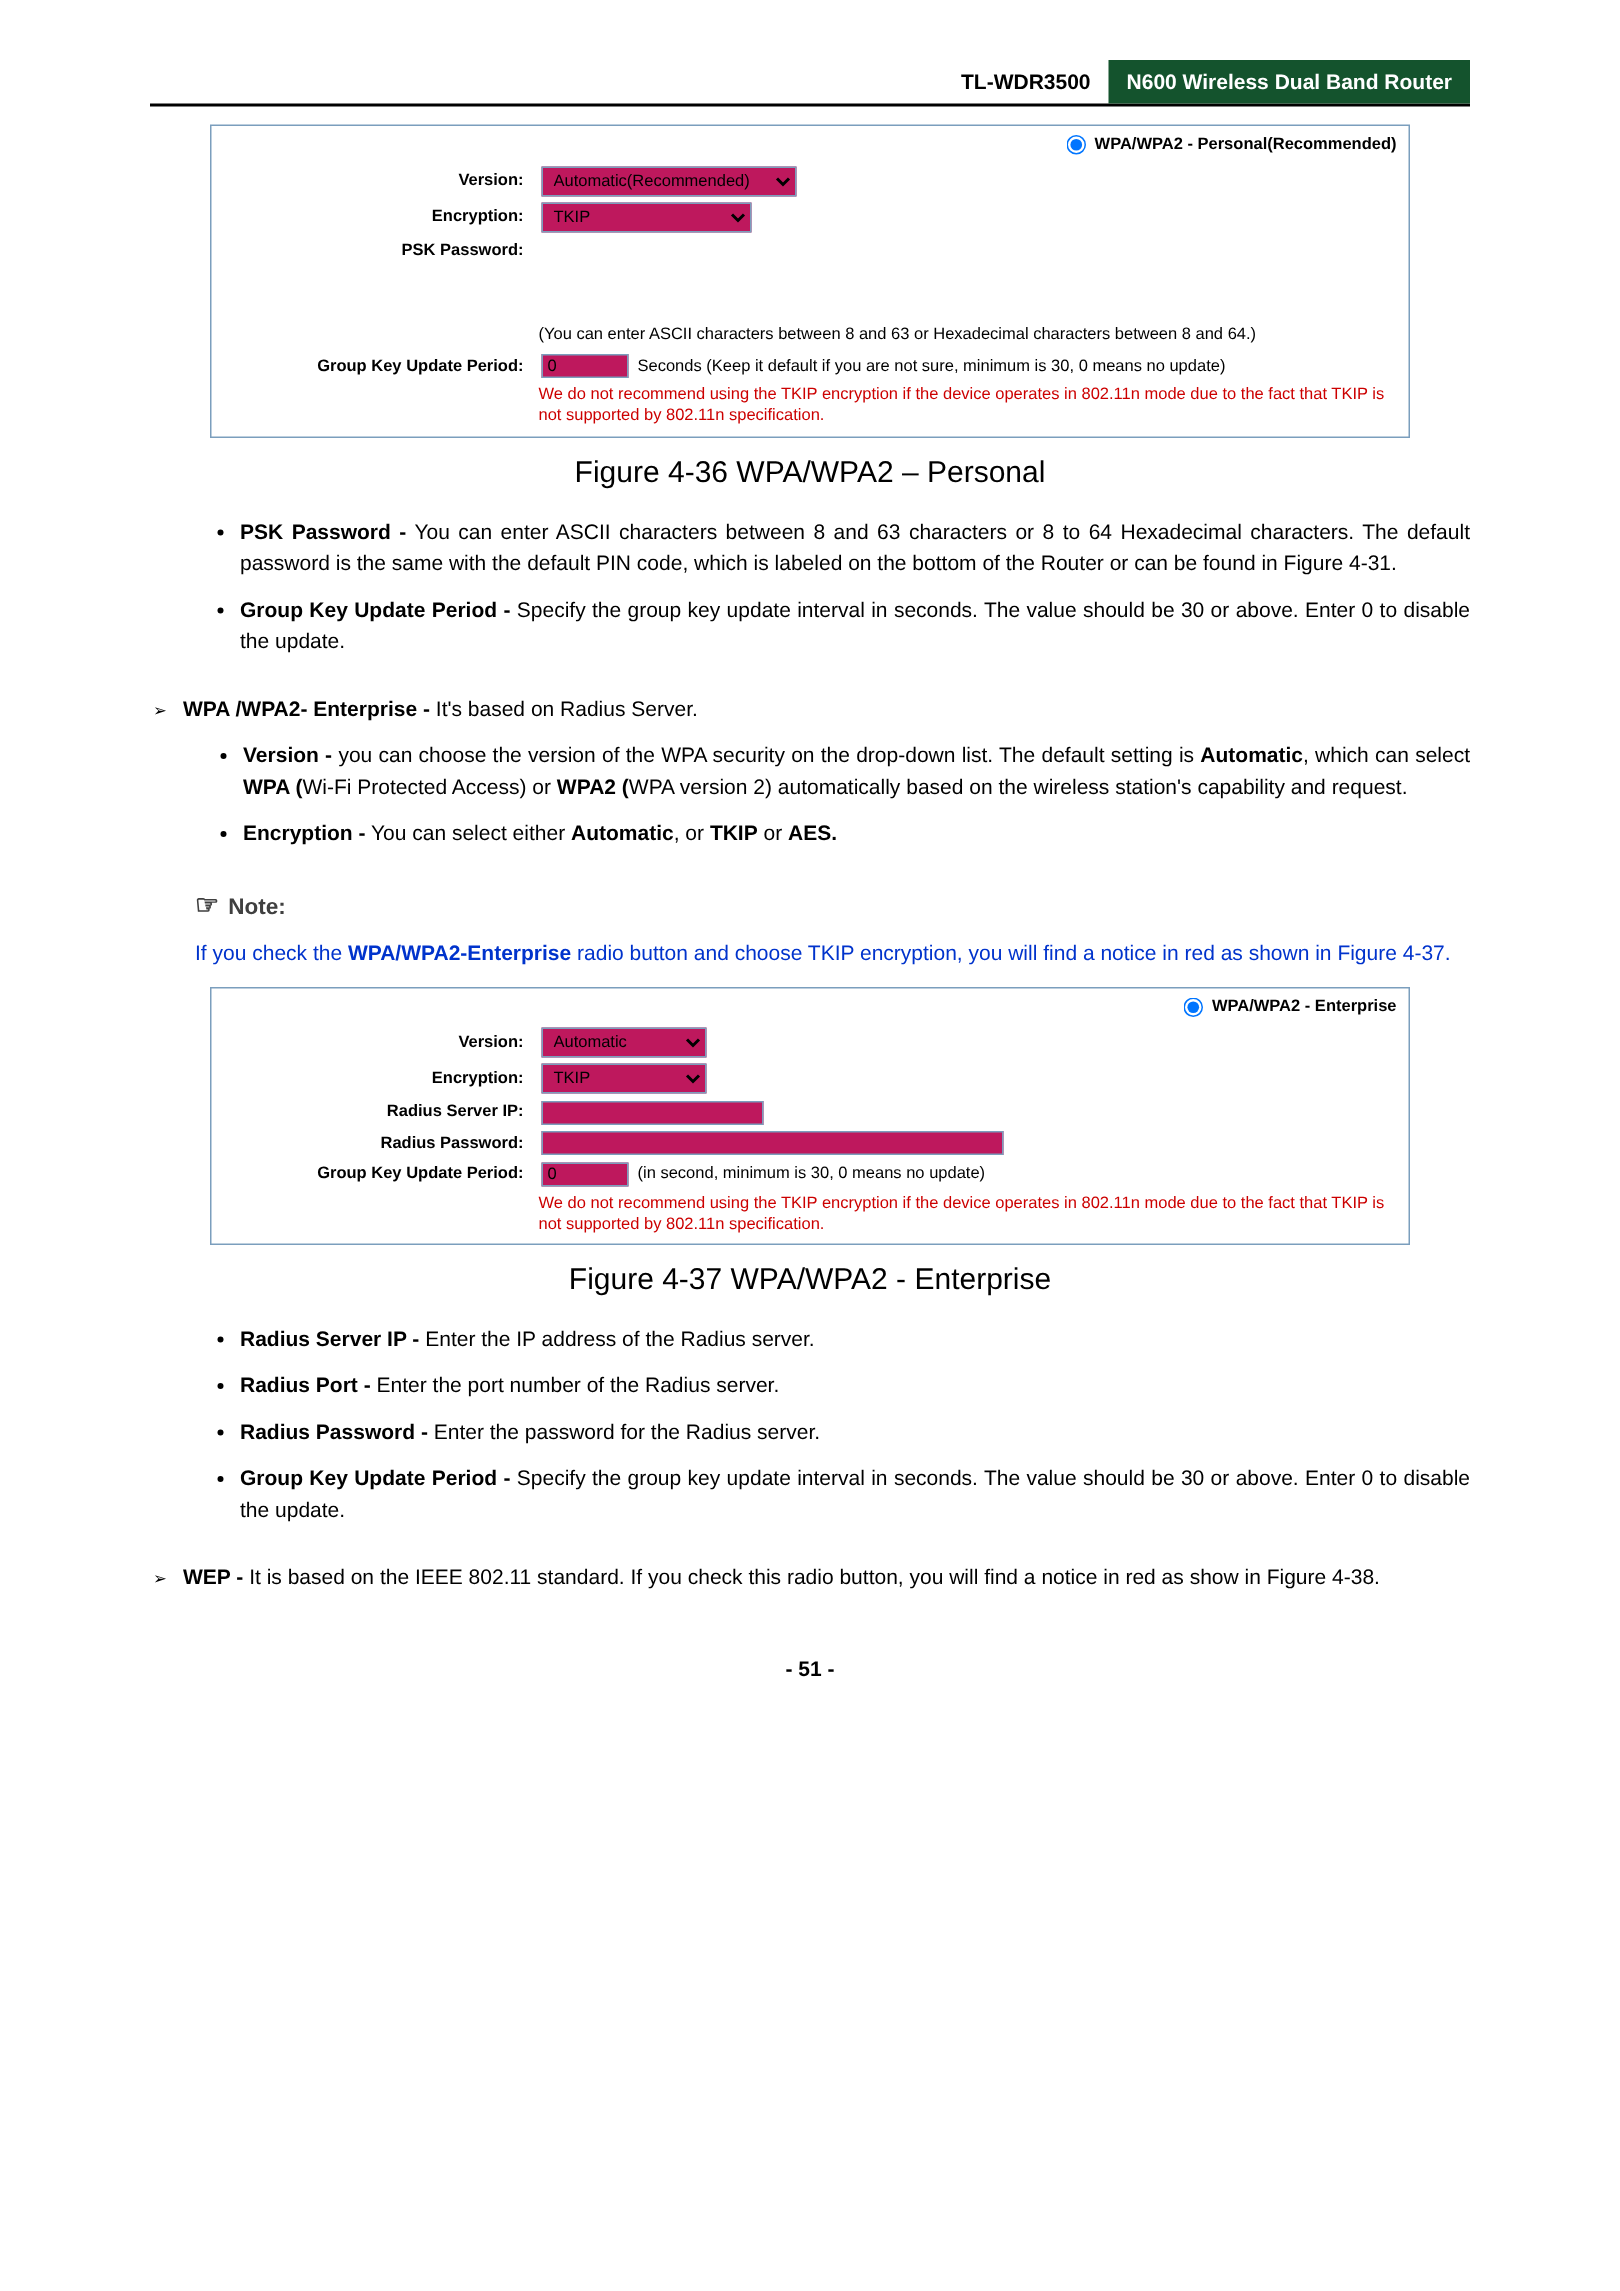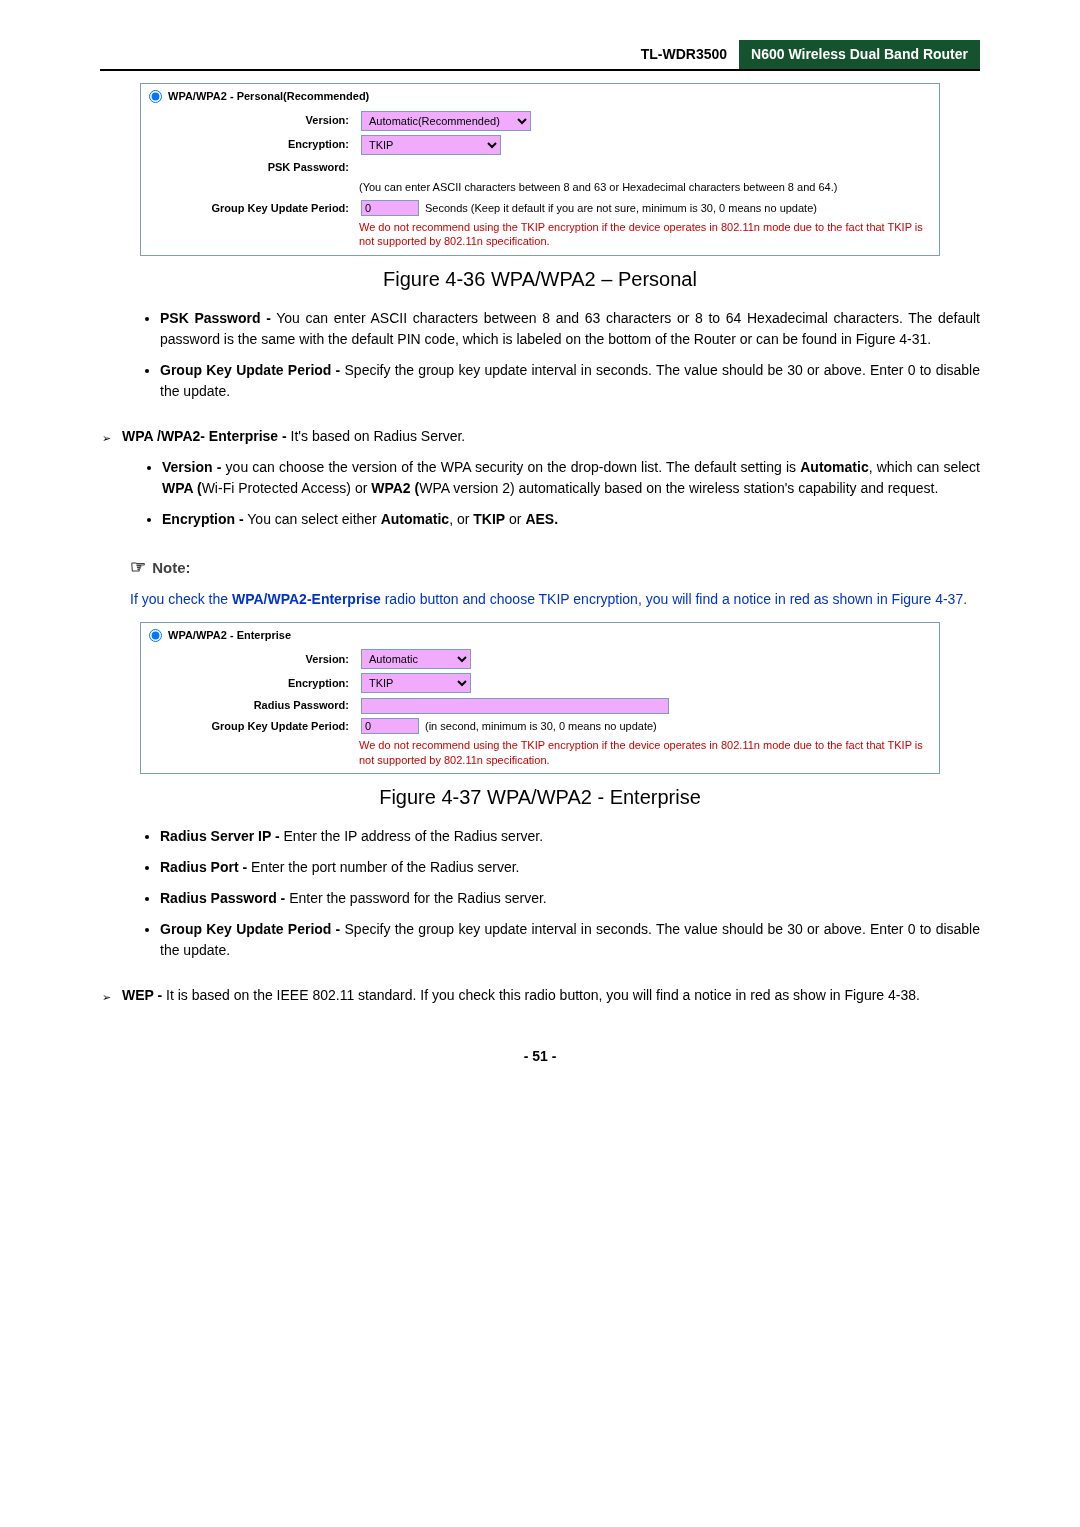--- a/index.html
+++ b/index.html
@@ -33,20 +33,21 @@
     border: 1px solid #7b9ebd;
     margin: 4px 40px 4px 40px;
     font-size: 11px;
     font-family: Verdana, Arial, sans-serif;
   }
   .panel-header {
     display: flex;
     align-items: center;
     gap: 6px;
     padding: 4px 8px;
+    justify-content: flex-end;
   }
   .panel-header input[type=radio] {
     margin: 0;
     transform: none;
   }
   .panel-title {
     font-weight: bold;
   }
   .form-row {
     display: flex;
@@ -63,39 +64,40 @@
   .form-field {
     flex: 1;
     display: flex;
     align-items: center;
     gap: 6px;
   }
   select, input.text {
     border: 1px solid #7b9ebd;
     font-size: 11px;
     padding: 1px 3px;
-    background: #f0abfc;
+    background: #be185d;
   }
   select { height: 20px; }
   input.text.short { width: 50px; }
   input.text.med { width: 140px; }
   input.text.long { width: 300px; }
   .hint {
     font-size: 11px;
     color: #000;
   }
   .warn {
     color: #c00;
     font-size: 11px;
     padding: 2px 8px 6px 218px;
     line-height: 1.3;
   }
   .hint-row {
     font-size: 11px;
     padding: 2px 8px 2px 218px;
+    margin-top: 36px;
   }
   .fig-caption {
     text-align: center;
     margin: 8px 0 14px 0;
     font-size: 20px;
   }
   ul.bullets {
     list-style: disc;
     padding-left: 60px;
     margin: 8px 0;
@@ -221,20 +223,26 @@
         <select style="width:110px;"><option>Automatic</option></select>
       </div>
   </div>
   <div class="form-row">
     <div class="form-label">Encryption:</div>
     <div class="form-field">
         <select style="width:110px;"><option>TKIP</option></select>
       </div>
   </div>
   <div class="form-row">
+    <div class="form-label">Radius Server IP:</div>
+    <div class="form-field">
+        <input class="text med" value="" style="">
+      </div>
+  </div>
+  <div class="form-row">
     <div class="form-label">Radius Password:</div>
     <div class="form-field">
         <input class="text long" value="" style="">
       </div>
   </div>
   <div class="form-row">
     <div class="form-label">Group Key Update Period:</div>
     <div class="form-field">
       <input class="text short" value="0" style="">
       <span class="hint">(in second, minimum is 30, 0 means no update)</span>

